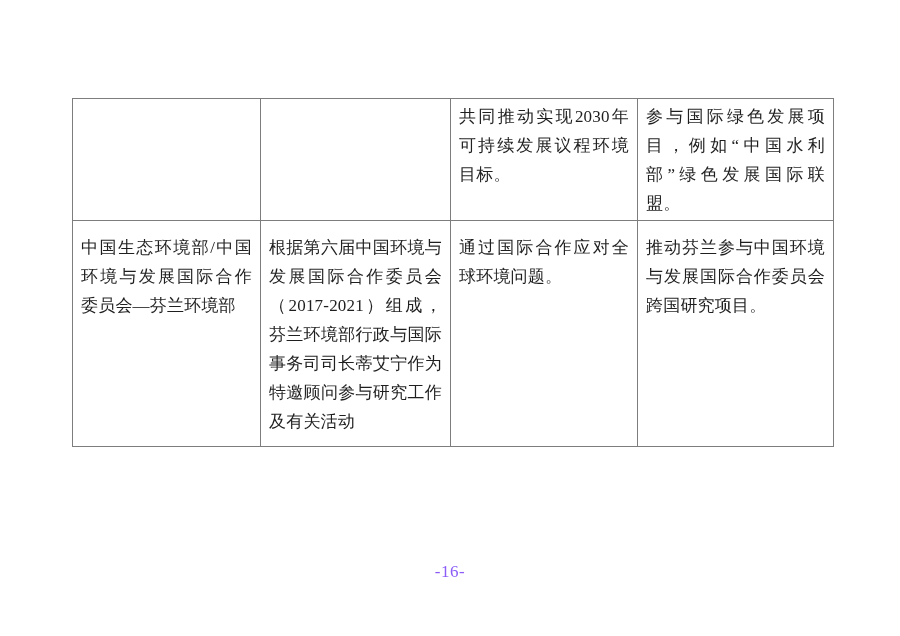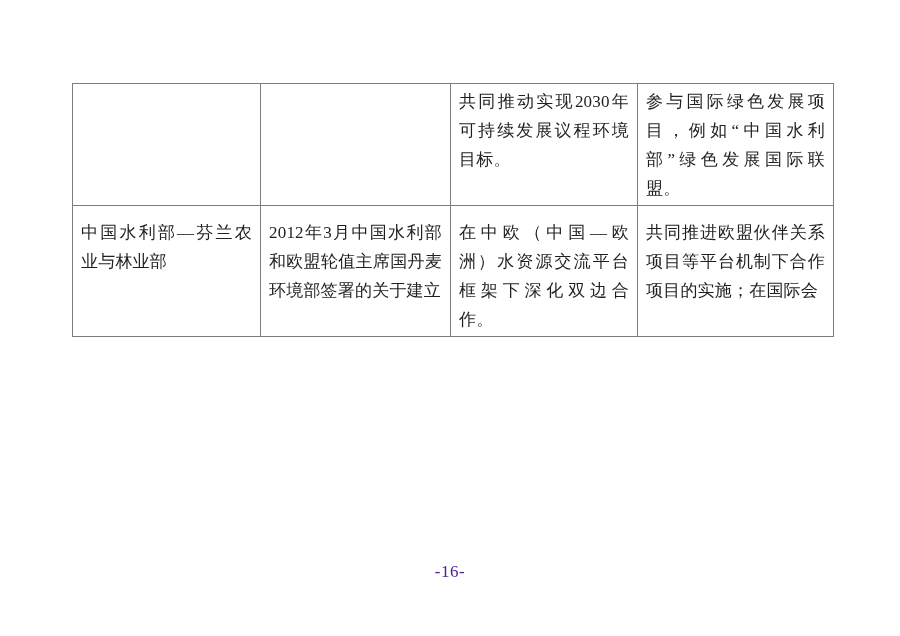--- a/index.html
+++ b/index.html
@@ -10,21 +10,21 @@
     color: #1f1f1f;
     overflow: hidden;
   }
   .page {
     position: relative;
     width: 900px; height: 636px;
     background: #ffffff;
   }
   .table-wrap {
     position: absolute;
-    left: 72px; top: 83px;
+    left: 72px; top: 98px;
   }
   table.coop-table {
     border-collapse: collapse;
     table-layout: fixed;
     width: 761px;
   }
   table.coop-table td {
     border: 1px solid #7d7d7d;
     vertical-align: top;
     padding: 12px 8px 2px 8px;
@@ -40,21 +40,21 @@
   tr.row-continuation td {
     padding-top: 3px;
   }
   .page-number {
     position: absolute;
     left: 0; top: 562px;
     width: 900px;
     text-align: center;
     font-size: 17px;
     line-height: 20px;
-    color: #4c1d95;
+    color: #8b5cf6;
     letter-spacing: 0.5px;
   }
 </style>
 </head>
 <body>
 
 <div class="page">
 
   <div class="table-wrap">
     <table class="coop-table">
@@ -64,25 +64,25 @@
         <col style="width:187px">
         <col style="width:196px">
       </colgroup>
       <tbody>
         <tr class="row-continuation" style="height:94px;">
           <td></td>
           <td></td>
           <td>共同推动实现2030年可持续发展议程环境目标。</td>
           <td>参与国际绿色发展项目，例如“中国水利部”绿色发展国际联盟。</td>
         </tr>
-        <tr style="height:96px;">
-          <td>中国水利部—芬兰农业与林业部</td>
-          <td>2012年3月中国水利部和欧盟轮值主席国丹麦环境部签署的关于建立</td>
-          <td>在中欧（中国—欧洲）水资源交流平台框架下深化双边合作。</td>
-          <td>共同推进欧盟伙伴关系项目等平台机制下合作项目的实施；在国际会</td>
+        <tr style="height:226px;">
+          <td>中国生态环境部/中国环境与发展国际合作委员会—芬兰环境部</td>
+          <td>根据第六届中国环境与发展国际合作委员会（2017-2021）组成，芬兰环境部行政与国际事务司司长蒂艾宁作为特邀顾问参与研究工作及有关活动</td>
+          <td>通过国际合作应对全球环境问题。</td>
+          <td>推动芬兰参与中国环境与发展国际合作委员会跨国研究项目。</td>
         </tr>
       </tbody>
     </table>
   </div>
 
   <div class="page-number">-16-</div>
 
 </div>
 
 </body></html>

